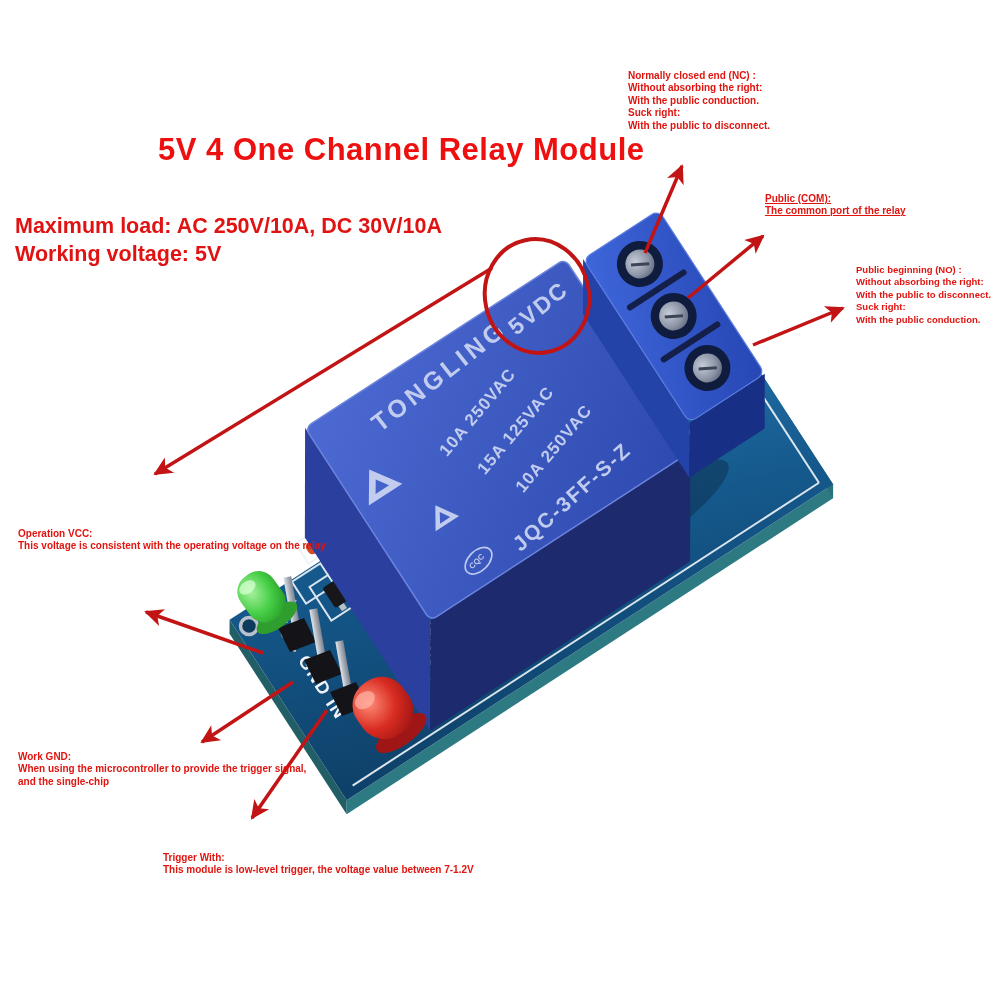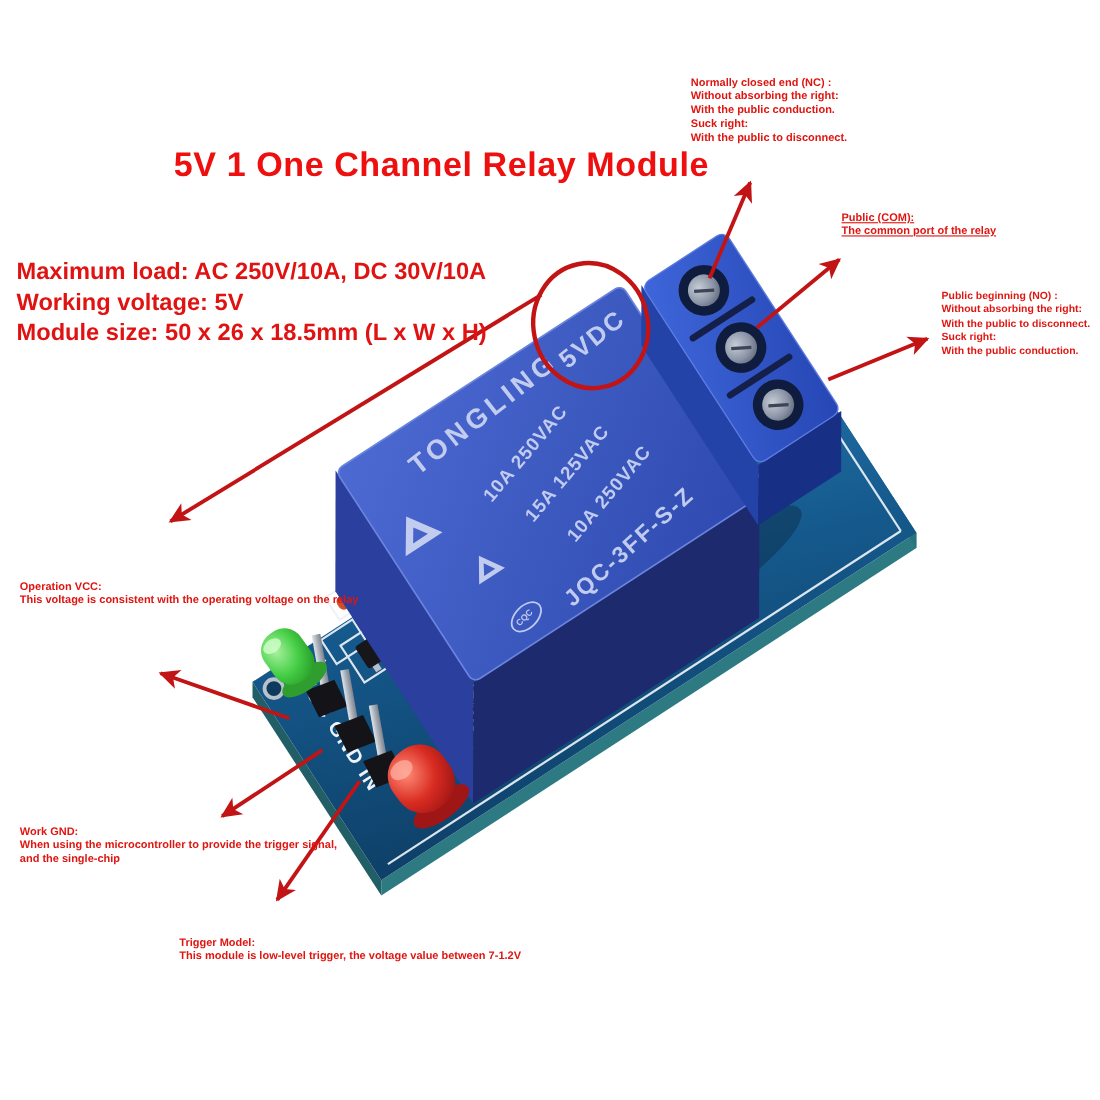--- a/index.html
+++ b/index.html
@@ -1,20 +1,20 @@
 <!DOCTYPE html>
 <html><head>
 <meta charset="utf-8">
 <style>
   html,body{margin:0;padding:0;background:#fff;}
   .canvas{position:relative;width:1000px;height:1000px;background:#ffffff;overflow:hidden;
           font-family:"Liberation Sans",sans-serif;}
   .scene{position:absolute;left:0;top:0;}
   .title{position:absolute;left:158px;top:132px;font-size:31px;font-weight:bold;color:#ee0f0f;letter-spacing:0.5px;white-space:nowrap;}
-  .specs{position:absolute;left:15px;top:213px;color:#e11212;font-weight:bold;font-size:21.5px;line-height:27.5px;white-space:nowrap;margin-top:21px;}
+  .specs{position:absolute;left:15px;top:213px;color:#e11212;font-weight:bold;font-size:21.5px;line-height:27.5px;white-space:nowrap;}
   .ann{position:absolute;color:#e01510;font-weight:bold;font-size:10px;line-height:12.4px;white-space:nowrap;}
   .ann-nc{left:628px;top:70px;}
   .ann-com{left:765px;top:193px;text-decoration:underline;}
   .ann-no{left:856px;top:264px;font-size:9.5px;}
   .ann-vcc{left:18px;top:528px;}
   .ann-gnd{left:18px;top:751px;}
   .ann-trig{left:163px;top:852px;}
   svg text{font-family:"Liberation Sans",sans-serif;}
 </style>
 </head>
@@ -203,26 +203,25 @@
     <line x1="492" y1="268" x2="155" y2="474" marker-end="url(#ah)"></line>
     <line x1="645" y1="253" x2="682" y2="166" marker-end="url(#ah)"></line>
     <line x1="688" y1="298" x2="763" y2="236" marker-end="url(#ah)"></line>
     <line x1="753" y1="345" x2="843" y2="308" marker-end="url(#ah)"></line>
     <line x1="263" y1="653" x2="146" y2="612" marker-end="url(#ah)"></line>
     <line x1="293" y1="682" x2="202" y2="742" marker-end="url(#ah)"></line>
     <line x1="327" y1="710" x2="252" y2="818" marker-end="url(#ah)"></line>
   </g>
 </svg>
 
-<div class="title">5V 1 One Channel Relay Module</div>
+<div class="title">5V 4 One Channel Relay Module</div>
 
 <div class="specs">
   <div>Maximum load: AC 250V/10A, DC 30V/10A</div>
   <div>Working voltage: 5V</div>
-  <div>Module size: 50 x 26 x 18.5mm (L x W x H)</div>
 </div>
 
 <div class="ann ann-nc">
   <div>Normally closed end (NC) :</div>
   <div>Without absorbing the right:</div>
   <div>With the public conduction.</div>
   <div>Suck right:</div>
   <div>With the public to disconnect.</div>
 </div>
 
@@ -244,17 +243,17 @@
   <div>When using the microcontroller to provide the trigger signal,</div>
   <div>and the single-chip</div>
 </div>
 
 <div class="ann ann-vcc">
   <div>Operation VCC:</div>
   <div>This voltage is consistent with the operating voltage on the relay</div>
 </div>
 
 <div class="ann ann-trig">
-  <div>Trigger Model:</div>
+  <div>Trigger With:</div>
   <div>This module is low-level trigger, the voltage value between 7-1.2V</div>
 </div>
 
 </div>
 
 </body></html>

